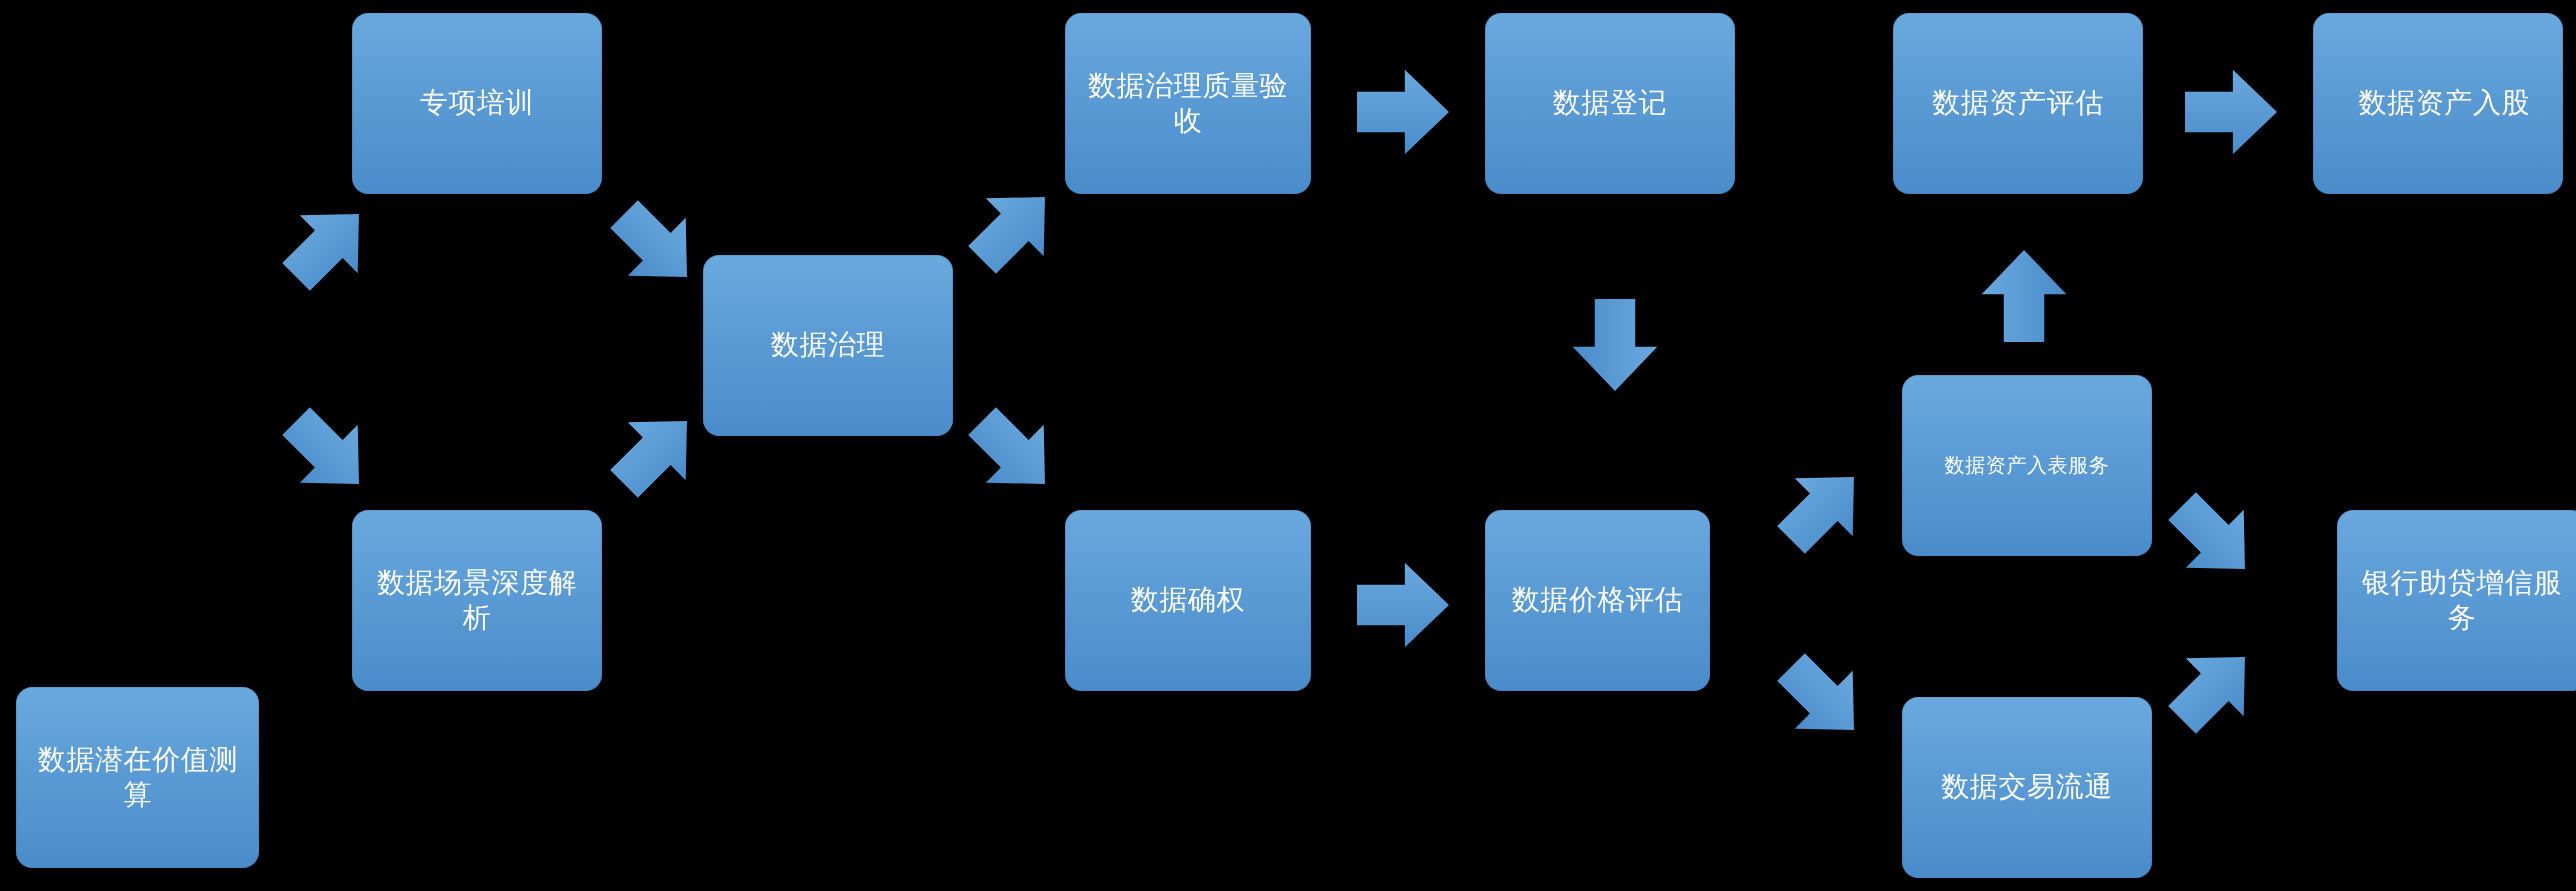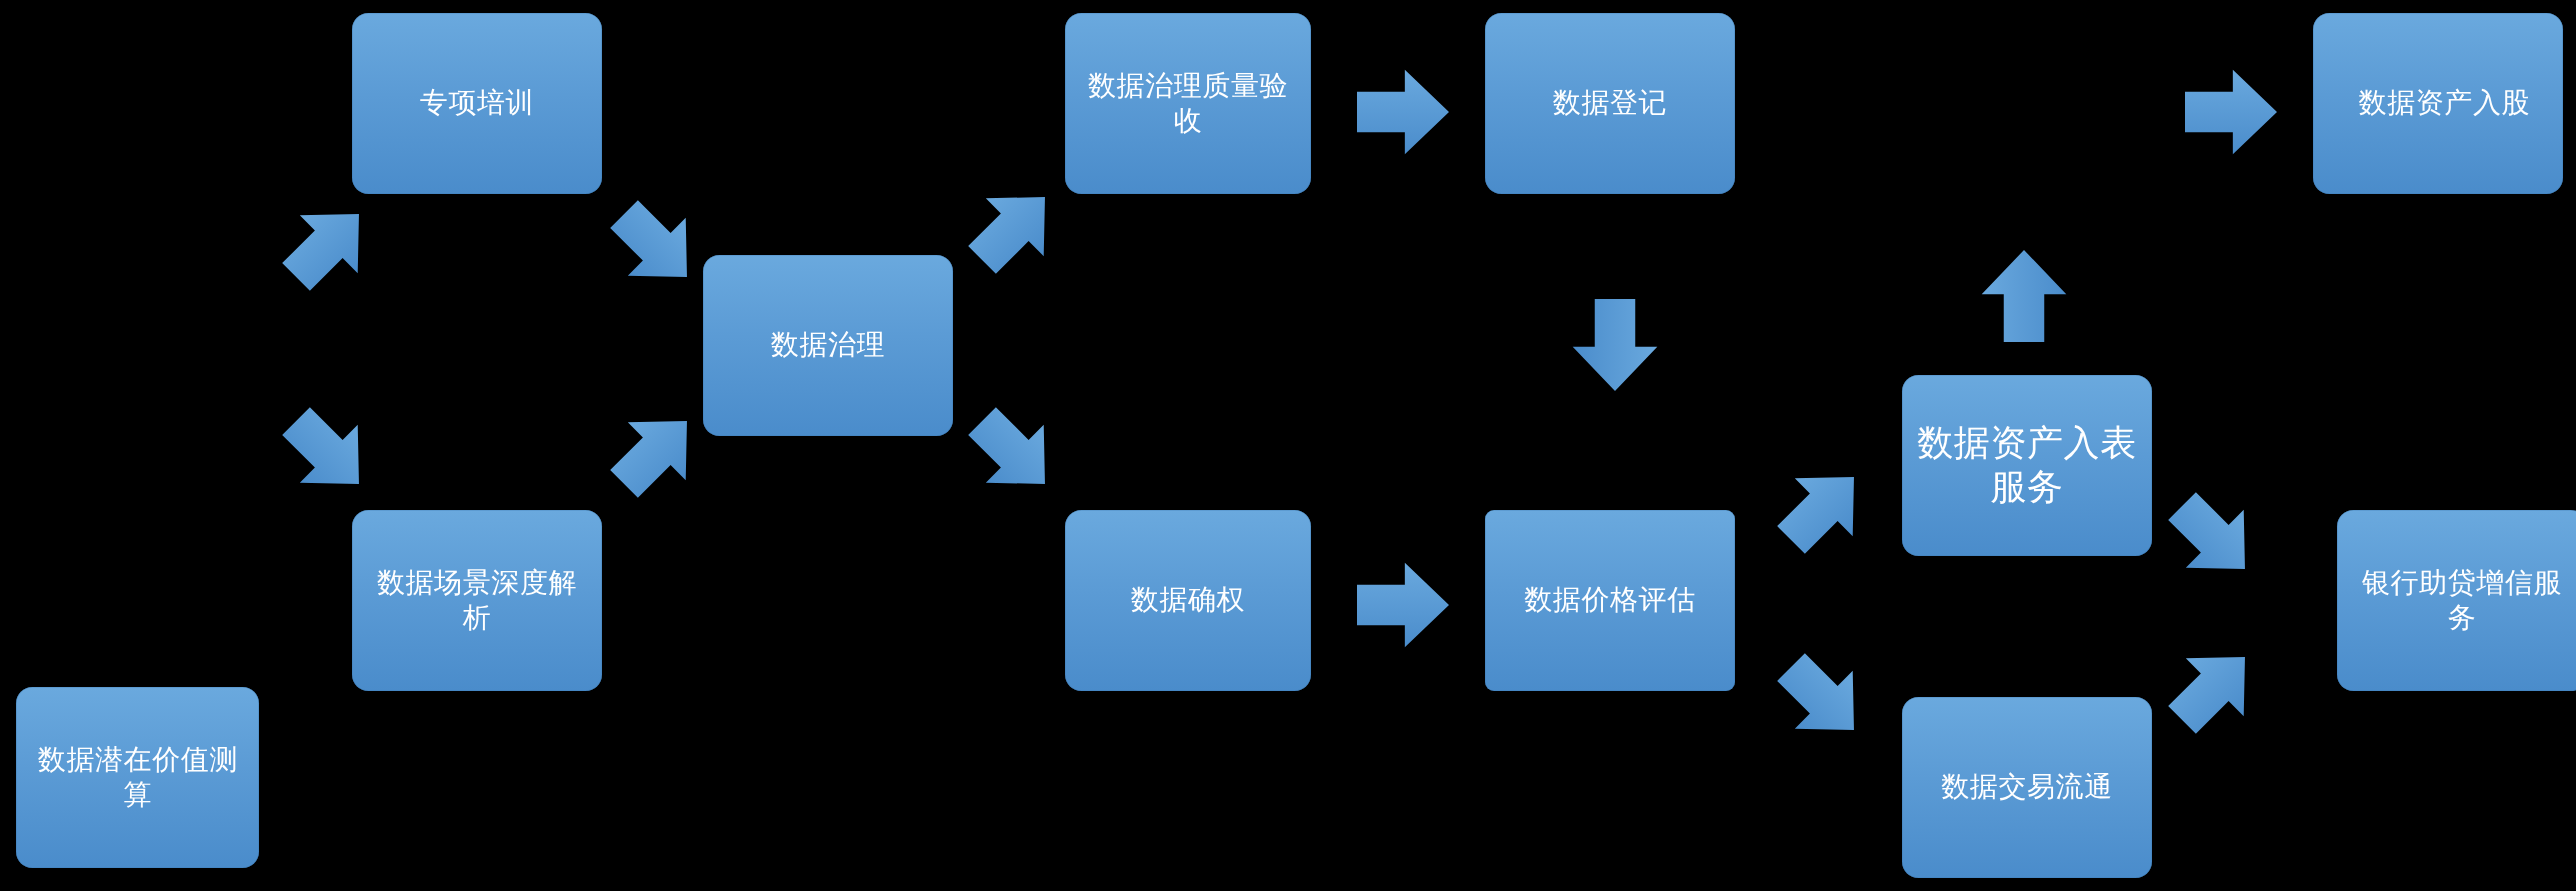--- a/index.html
+++ b/index.html
@@ -44,24 +44,25 @@
 </head>
 <body>
 
 <div id="stage">
     <div class="node" style="left: 16.4px; top: 687px; width: 243px; height: 181px; font-size: 28px;"><span>数据潜在价值测算</span></div>
     <div class="node" style="left: 352px; top: 13px; width: 250px; height: 181px; font-size: 28px;"><span>专项培训</span></div>
     <div class="node" style="left: 352px; top: 510px; width: 250px; height: 181px; font-size: 28px;"><span>数据场景深度解析</span></div>
     <div class="node" style="left: 703px; top: 255px; width: 250px; height: 181px; font-size: 28px;"><span>数据治理</span></div>
     <div class="node" style="left: 1065px; top: 13px; width: 246px; height: 181px; font-size: 28px;"><span>数据治理质量验收</span></div>
     <div class="node" style="left: 1485px; top: 13px; width: 250px; height: 181px; font-size: 28px; text-align: center;"><span>数据登记</span></div>
+    <div class="node" style="left: 1893px; top: 13px; width: 250px; height: 181px; font-size: 28px;"><span>数据资产评估</span></div>
     <div class="node" style="left: 2313px; top: 13px; width: 250px; height: 181px; font-size: 28px; padding-left: 24px;"><span>数据资产入股</span></div>
     <div class="node" style="left: 1065px; top: 510px; width: 246px; height: 181px; font-size: 28px;"><span>数据确权</span></div>
-    <div class="node" style="left: 1485px; top: 510px; width: 250px; height: 181px; font-size: 28px; border-radius: 9px;"><span>数据价格评估</span></div>
-    <div class="node" style="left: 1902px; top: 375px; width: 250px; height: 181px; font-size: 36px;"><span>数据资产入表服务</span></div>
+    <div class="node" style="left: 1485px; top: 510px; width: 225px; height: 181px; font-size: 28px;"><span>数据价格评估</span></div>
+    <div class="node" style="left: 1902px; top: 375px; width: 250px; height: 181px; font-size: 20px;"><span>数据资产入表服务</span></div>
     <div class="node" style="left: 1902px; top: 697px; width: 250px; height: 181px; font-size: 28px;"><span>数据交易流通</span></div>
     <div class="node" style="left: 2313px; top: 510px; width: 250px; height: 181px; font-size: 28px; margin-left: 24px;"><span>银行助贷增信服务</span></div>
     <div class="arrow" style="left: 283px; top: 201px; width: 89px; height: 89px;">
       <svg width="89" height="89" viewBox="0 0 100 100" preserveAspectRatio="none">
         <defs>
           <linearGradient id="ag0" x1="0" y1="0" x2="0" y2="1">
             <stop offset="0%" stop-color="#6aa9de"></stop>
             <stop offset="100%" stop-color="#4a8ccb"></stop>
           </linearGradient>
         </defs>

